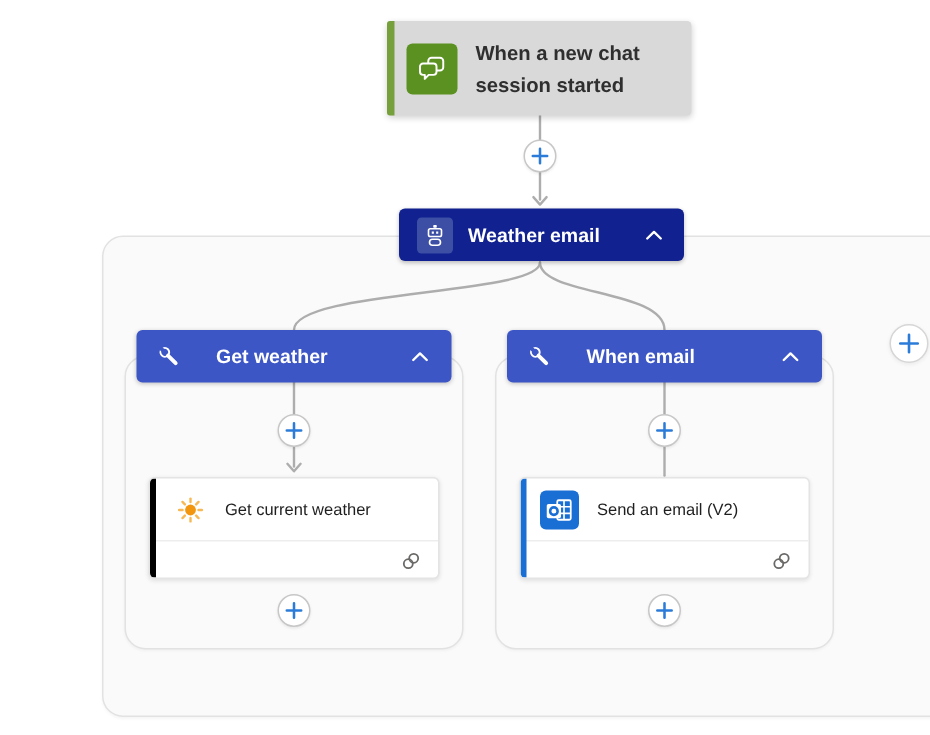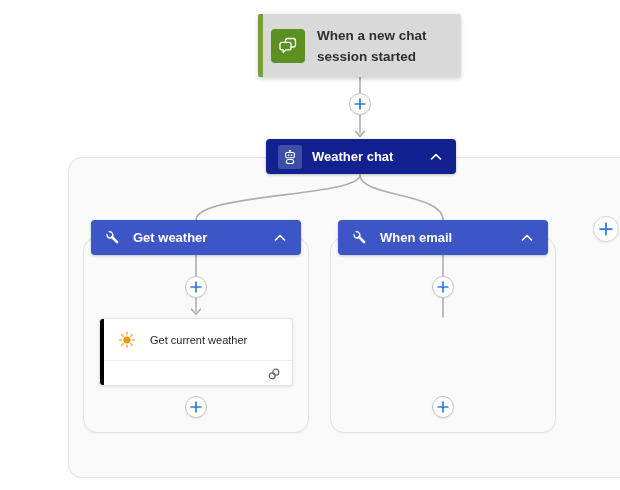--- a/index.html
+++ b/index.html
@@ -19,21 +19,21 @@
   .trigger .chip{width:34px;height:34px;border-radius:4px;background:#5b9120;margin-left:13px;flex:0 0 auto;display:flex;align-items:center;justify-content:center;}
   .trigger .tlabel{margin-left:12px;width:140px;font-size:13.5px;line-height:21px;font-weight:700;color:#2f2f2f;}
 
   
   .agent{position:absolute;left:218px;top:139px;width:190px;height:35px;background:#11218f;border-radius:4px;box-shadow:0 1px 3px rgba(0,0,0,0.25);display:flex;align-items:center;padding:0 12px;box-sizing:border-box;gap:10px;cursor:pointer;}
   .agent .chip{width:24px;height:24px;border-radius:3px;background:#3d4fa5;display:flex;align-items:center;justify-content:center;flex:0 0 auto;}
   .nlabel{font-size:13px;font-weight:700;color:#ffffff;white-space:nowrap;}
   .chev{margin-left:auto;display:flex;align-items:center;cursor:pointer;padding:2px;}
 
   
-  .bhead{position:absolute;width:210px;height:35px;background:#3d56c6;border-radius:4px;box-shadow:0 1px 3px rgba(0,0,0,0.22);display:flex;align-items:center;padding:0 13px;box-sizing:border-box;gap:11px;cursor:pointer;}
+  .bhead{position:absolute;width:210px;height:35px;background:#3d56c6;border-radius:4px;box-shadow:0 1px 3px rgba(0,0,0,0.22);display:flex;align-items:center;padding:0 13px;box-sizing:border-box;gap:22px;cursor:pointer;}
   .bhead .icn{display:flex;align-items:center;flex:0 0 auto;}
 
   
   .card{position:absolute;width:194px;height:68px;background:#ffffff;border:1px solid #e4e4e4;border-radius:4px;box-shadow:0 1px 3px rgba(0,0,0,0.10);box-sizing:border-box;overflow:hidden;cursor:pointer;}
   .card .accent{position:absolute;left:0;top:0;bottom:0;width:4px;}
   .card .trow{height:41px;display:flex;align-items:center;padding-left:16px;gap:12px;}
   .card .clabel{font-size:11px;color:#1f1f1f;white-space:nowrap;}
   .card .frow{height:25px;border-top:1px solid #ededed;display:flex;align-items:center;justify-content:flex-end;padding-right:10px;}
   .ochip{width:26px;height:26px;border-radius:4px;background:#1a6fd4;display:flex;align-items:center;justify-content:center;flex:0 0 auto;}
 
@@ -80,21 +80,21 @@
   <div class="agent" style="background: rgb(17, 33, 143);">
     <span class="chip" style="background: rgb(61, 79, 165);">
       <svg width="20" height="20" viewBox="0 0 24 24">
         <rect x="10.6" y="3.6" width="2.8" height="2.2" rx="0.6" fill="#ffffff"></rect>
         <rect x="6.8" y="6.6" width="10.4" height="6.2" rx="1.4" fill="none" stroke="#ffffff" stroke-width="1.3"></rect>
         <rect x="9.4" y="8.8" width="1.7" height="1.8" fill="#ffffff"></rect>
         <rect x="12.9" y="8.8" width="1.7" height="1.8" fill="#ffffff"></rect>
         <rect x="7.6" y="15" width="8.8" height="4.8" rx="2.4" fill="none" stroke="#ffffff" stroke-width="1.3"></rect>
       </svg>
     </span>
-    <span class="nlabel">Weather chat</span>
+    <span class="nlabel">Weather email</span>
     <span class="chev">
       <svg width="12" height="8" viewBox="0 0 12 8">
           <path d="M1.5 6 L6 1.6 L10.5 6" stroke="#ffffff" stroke-width="1.6" fill="none" stroke-linecap="round" stroke-linejoin="round"></path>
         </svg>
     </span>
   </div>
 
   <div class="bhead" style="left: 43px; top: 220px; background: rgb(61, 86, 198);">
     <span class="icn">
       <svg width="18" height="18" viewBox="0 0 18 18">
@@ -165,20 +165,42 @@
     <div class="frow">
       <span style="display:flex;">
         <svg width="16" height="16" viewBox="0 0 16 16">
           <circle cx="6.2" cy="9.8" r="3" fill="none" stroke="#6b6967" stroke-width="1.2"></circle>
           <circle cx="9.8" cy="6.2" r="3" fill="none" stroke="#6b6967" stroke-width="1.2"></circle>
         </svg>
       </span>
     </div>
   </div>
 
+  <div class="card" style="left:298px;top:318px;">
+    <span class="accent" style="background: rgb(26, 111, 212);"></span>
+    <div class="trow" style="padding-left:13px;">
+      <span class="ochip">
+        <svg width="26" height="26" viewBox="0 0 26 26">
+          <rect x="11.5" y="6.5" width="9" height="13" rx="1" fill="none" stroke="#ffffff" stroke-width="1.2"></rect>
+          <path d="M11.5 10.8 H20.5 M11.5 15.2 H20.5 M16 6.5 V19.5" stroke="#ffffff" stroke-width="1.1"></path>
+          <rect x="4.5" y="9" width="9.5" height="9.5" rx="1.2" fill="#ffffff"></rect>
+          <circle cx="9.25" cy="13.75" r="2.5" fill="none" stroke="#1a6fd4" stroke-width="1.7"></circle>
+        </svg>
+      </span>
+      <span class="clabel">Send an email (V2)</span>
+    </div>
+    <div class="frow">
+      <span style="display:flex;">
+        <svg width="16" height="16" viewBox="0 0 16 16">
+          <circle cx="6.2" cy="9.8" r="3" fill="none" stroke="#6b6967" stroke-width="1.2"></circle>
+          <circle cx="9.8" cy="6.2" r="3" fill="none" stroke="#6b6967" stroke-width="1.2"></circle>
+        </svg>
+      </span>
+    </div>
+  </div>
 
   <div class="plus" style="left:137px;top:396px;">
     <svg width="12" height="12" viewBox="0 0 12 12">
         <path d="M6 1.2 V10.8 M1.2 6 H10.8" stroke="#2b7cd9" stroke-width="1.7" stroke-linecap="round"></path>
       </svg>
   </div>
   <div class="plus" style="left:384px;top:396px;">
     <svg width="12" height="12" viewBox="0 0 12 12">
         <path d="M6 1.2 V10.8 M1.2 6 H10.8" stroke="#2b7cd9" stroke-width="1.7" stroke-linecap="round"></path>
       </svg>

